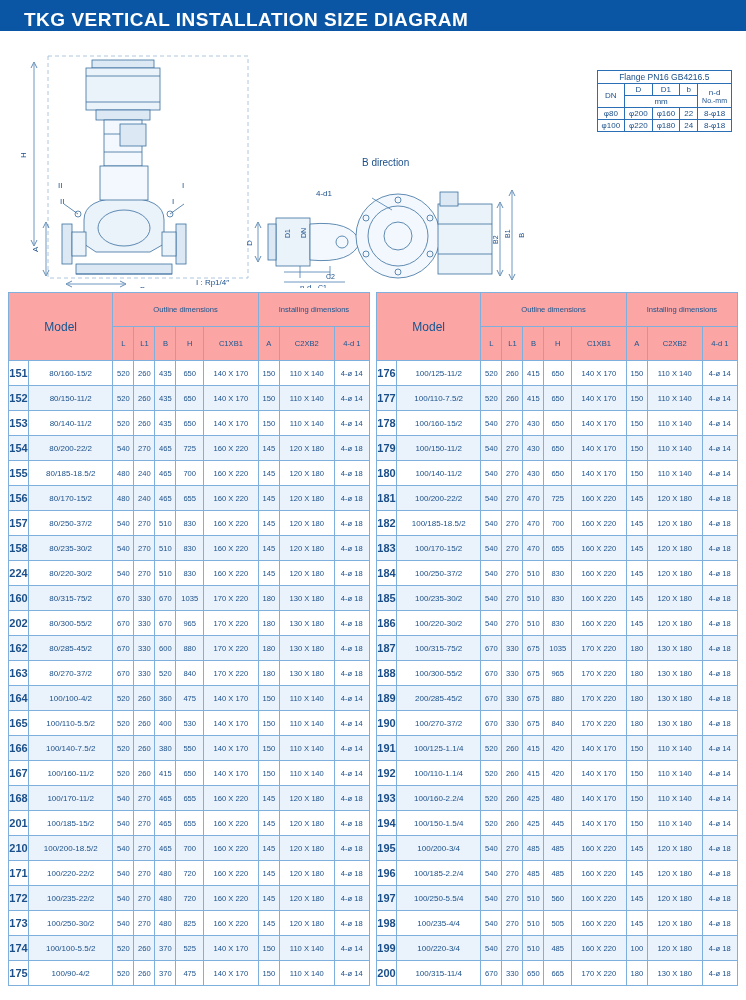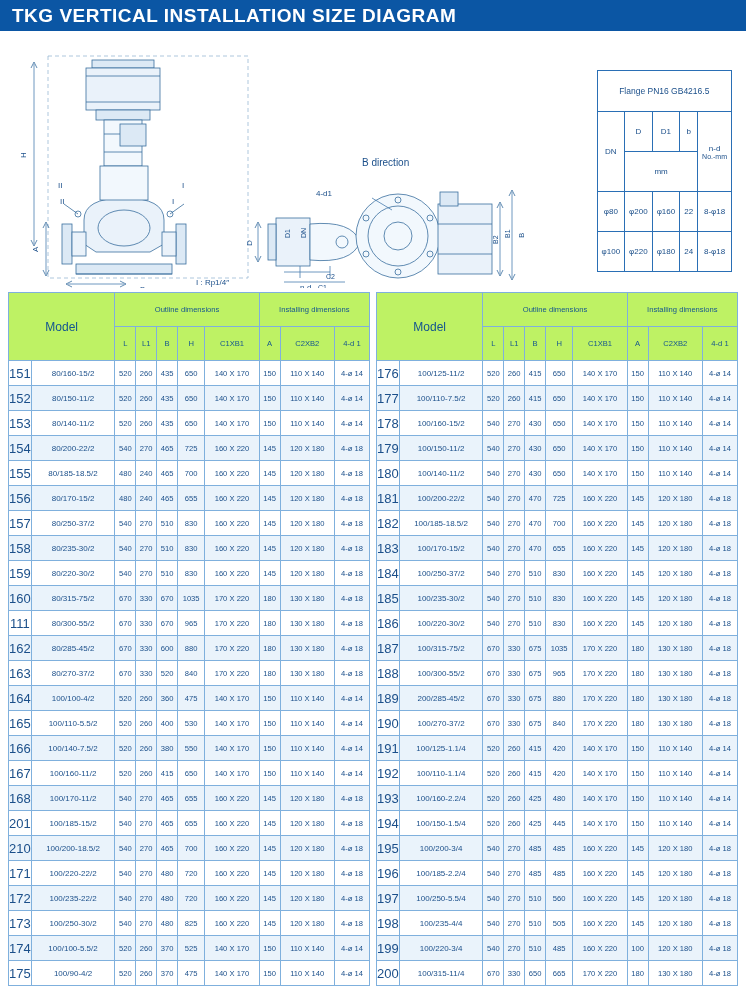--- a/index.html
+++ b/index.html
@@ -11,22 +11,22 @@
     color: #1b4f8a;
     position: relative;
     overflow: hidden;
   }
   
   .header {
     background: #0b56a4;
     color: #ffffff;
     height: 34px;
     display: flex;
-    align-items: center;
-    padding-left: 12px;
+    align-items: flex-end;
+    padding-left: 24px;
     font-size: 19px;
     font-weight: bold;
     letter-spacing: 0.5px;
     border-bottom: 3px solid #ffffff;
   }
   
   .diagram {
     position: relative;
     height: 250px;
     margin: 4px 0 0 0;
@@ -34,21 +34,21 @@
   .diagram svg { display:block; }
   .flange-table {
     position:absolute;
     right: 14px; top: 32px;
     border-collapse: collapse;
     font-size: 8px;
     color:#1b4f8a;
   }
   .flange-table td, .flange-table th {
     border: 1px solid #2a6fb5;
-    padding: 15px 4px;
+    padding: 1px 4px;
     text-align:center;
     font-weight: normal;
     margin-top: 36px;
   }
   .flange-title { font-size: 8.5px; }
   .small-note { font-size: 7px; }
 
   
   .tables {
     display: flex;
@@ -63,30 +63,30 @@
     color: #1b4f8a;
   }
   table.dt th, table.dt td {
     border: 1px solid #7fb0dd;
     text-align: center;
     padding: 0;
     height: 25px;
     white-space: nowrap;
   }
   table.dt thead th {
-    background: #bef264;
+    background: #fca5a5;
     font-weight: normal;
     font-size: 7.6px;
     height: 34px;
     color:#14558f;
   }
   table.dt thead th.modelhead {
     font-size: 12px;
   }
-  table.dt tbody td.idx { font-weight: normal; font-size: 13px; width: 20px;}
+  table.dt tbody td.idx { font-weight: bold; font-size: 11px; width: 20px;}
   table.dt tbody td.model { font-size: 8px; margin-left: 36px; }
   table.dt tbody tr:nth-child(even) td { background: #eaf3fb; }
   table.dt tbody tr:nth-child(odd) td { background: #ffffff; }
   .colgrp { font-size: 7.6px; }
 </style>
 </head>
 <body>
 
 <div class="header">
   <span>TKG VERTICAL INSTALLATION SIZE DIAGRAM</span>
@@ -346,21 +346,21 @@
           <td>540</td>
           <td>270</td>
           <td>510</td>
           <td>830</td>
           <td>160 X 220</td>
           <td>145</td>
           <td>120 X 180</td>
           <td>4-ø 18</td>
         </tr>
         <tr>
-          <td class="idx">159</td>
+          <td class="idx">224</td>
           <td class="model">80/220-30/2</td>
           <td>540</td>
           <td>270</td>
           <td>510</td>
           <td>830</td>
           <td>160 X 220</td>
           <td>145</td>
           <td>120 X 180</td>
           <td>4-ø 18</td>
         </tr>
@@ -370,21 +370,21 @@
           <td>670</td>
           <td>330</td>
           <td>670</td>
           <td>1035</td>
           <td>170 X 220</td>
           <td>180</td>
           <td>130 X 180</td>
           <td>4-ø 18</td>
         </tr>
         <tr>
-          <td class="idx">111</td>
+          <td class="idx">202</td>
           <td class="model">80/300-55/2</td>
           <td>670</td>
           <td>330</td>
           <td>670</td>
           <td>965</td>
           <td>170 X 220</td>
           <td>180</td>
           <td>130 X 180</td>
           <td>4-ø 18</td>
         </tr>

